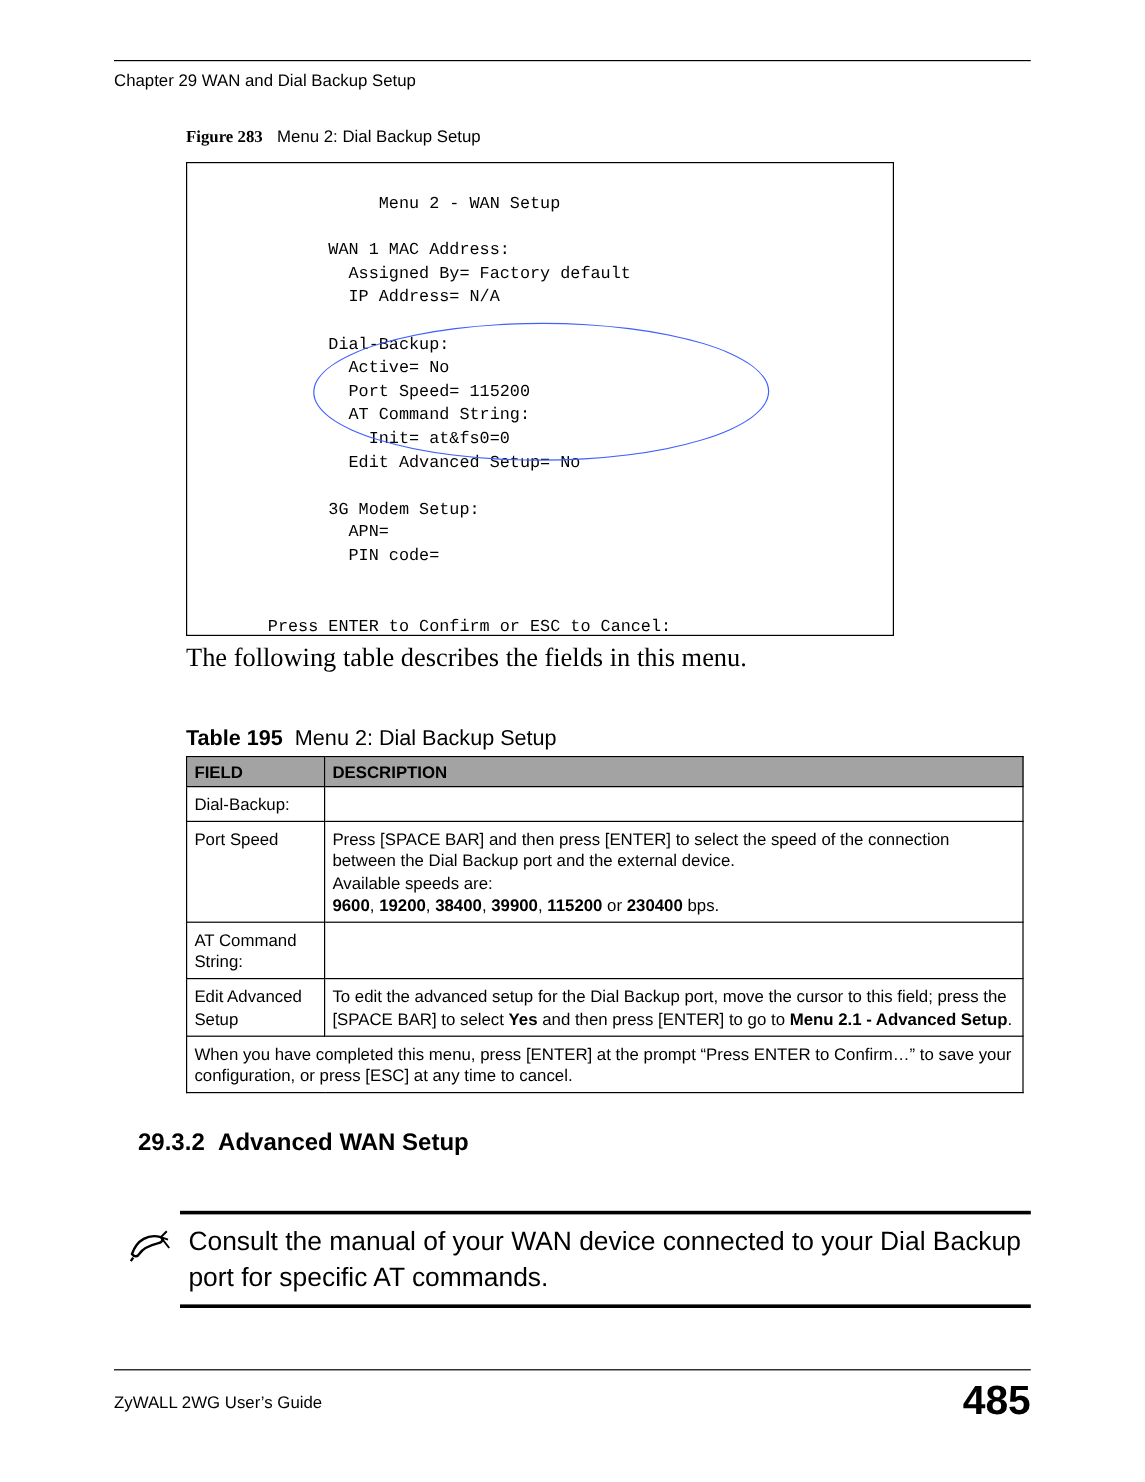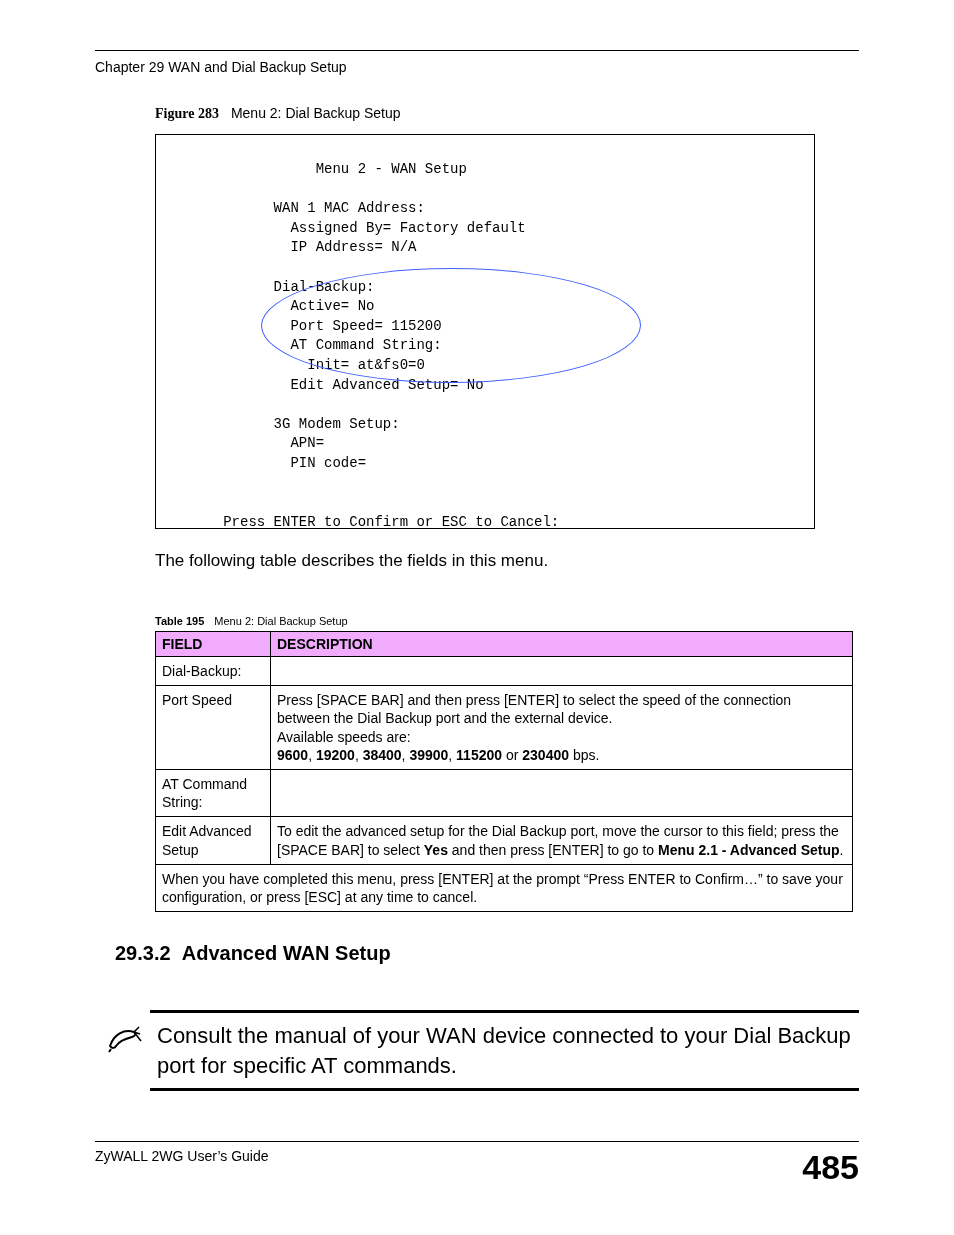--- a/index.html
+++ b/index.html
@@ -29,21 +29,21 @@
       margin-bottom: 12px;
     }
     .figure-caption b {
       font-weight: bold;
       margin-right: 12px;
       font-family: Liberation Serif, serif;
     }
     .figure-box {
       border: 1.5px solid #000;
       margin-left: 60px;
-      width: 660px;
+      width: 590px;
       height: 395px;
       position: relative;
       font-family: "Courier New", monospace;
       font-size: 14px;
     }
     .figure-content {
       position: absolute;
       top: 25px;
       left: 0;
       width: 100%;
@@ -56,44 +56,44 @@
       border-radius: 50%/50%;
       top: 133px;
       left: 105px;
       width: 380px;
       height: 115px;
       transform: skewX(-1deg);
       pointer-events: none;
     }
     .body-text {
       margin-left: 60px;
-      font-family: Liberation Sans, sans-serif;
-      font-size: 17px;
-      margin-top: 22px;
+      font-family: Liberation Serif, serif;
+      font-size: 22px;
+      margin-top: 5px;
       margin-bottom: 8px;
     }
     .table-caption {
-      font-size: 11px;
+      font-size: 18px;
       margin-left: 60px;
       margin-bottom: 4px;
       margin-top: 44px;
     }
     .table-caption b {
       font-weight: bold;
       margin-right: 10px;
     }
     table.desc-table {
       margin-left: 60px;
       border-collapse: collapse;
       width: 698px;
       font-size: 14px;
     }
     table.desc-table th {
       border: 1.5px solid #000;
-      background: #f0abfc;
+      background: #a3a3a3;
       text-align: left;
       padding: 4px 6px;
       font-weight: bold;
     }
     table.desc-table td {
       border: 1.5px solid #000;
       padding: 5px 6px;
       vertical-align: top;
       line-height: 1.3;
     }
@@ -139,21 +139,21 @@
       bottom: 48px;
       left: 95px;
       right: 95px;
     }
     .footer-line {
       border-top: 1.5px solid #000;
     }
     .footer-row {
       display: flex;
       justify-content: space-between;
-      align-items: flex-start;
+      align-items: center;
       margin-top: 6px;
     }
     .footer-left {
       font-size: 14px;
     }
     .footer-right {
       font-size: 34px;
       font-weight: bold;
     }
   </style>

